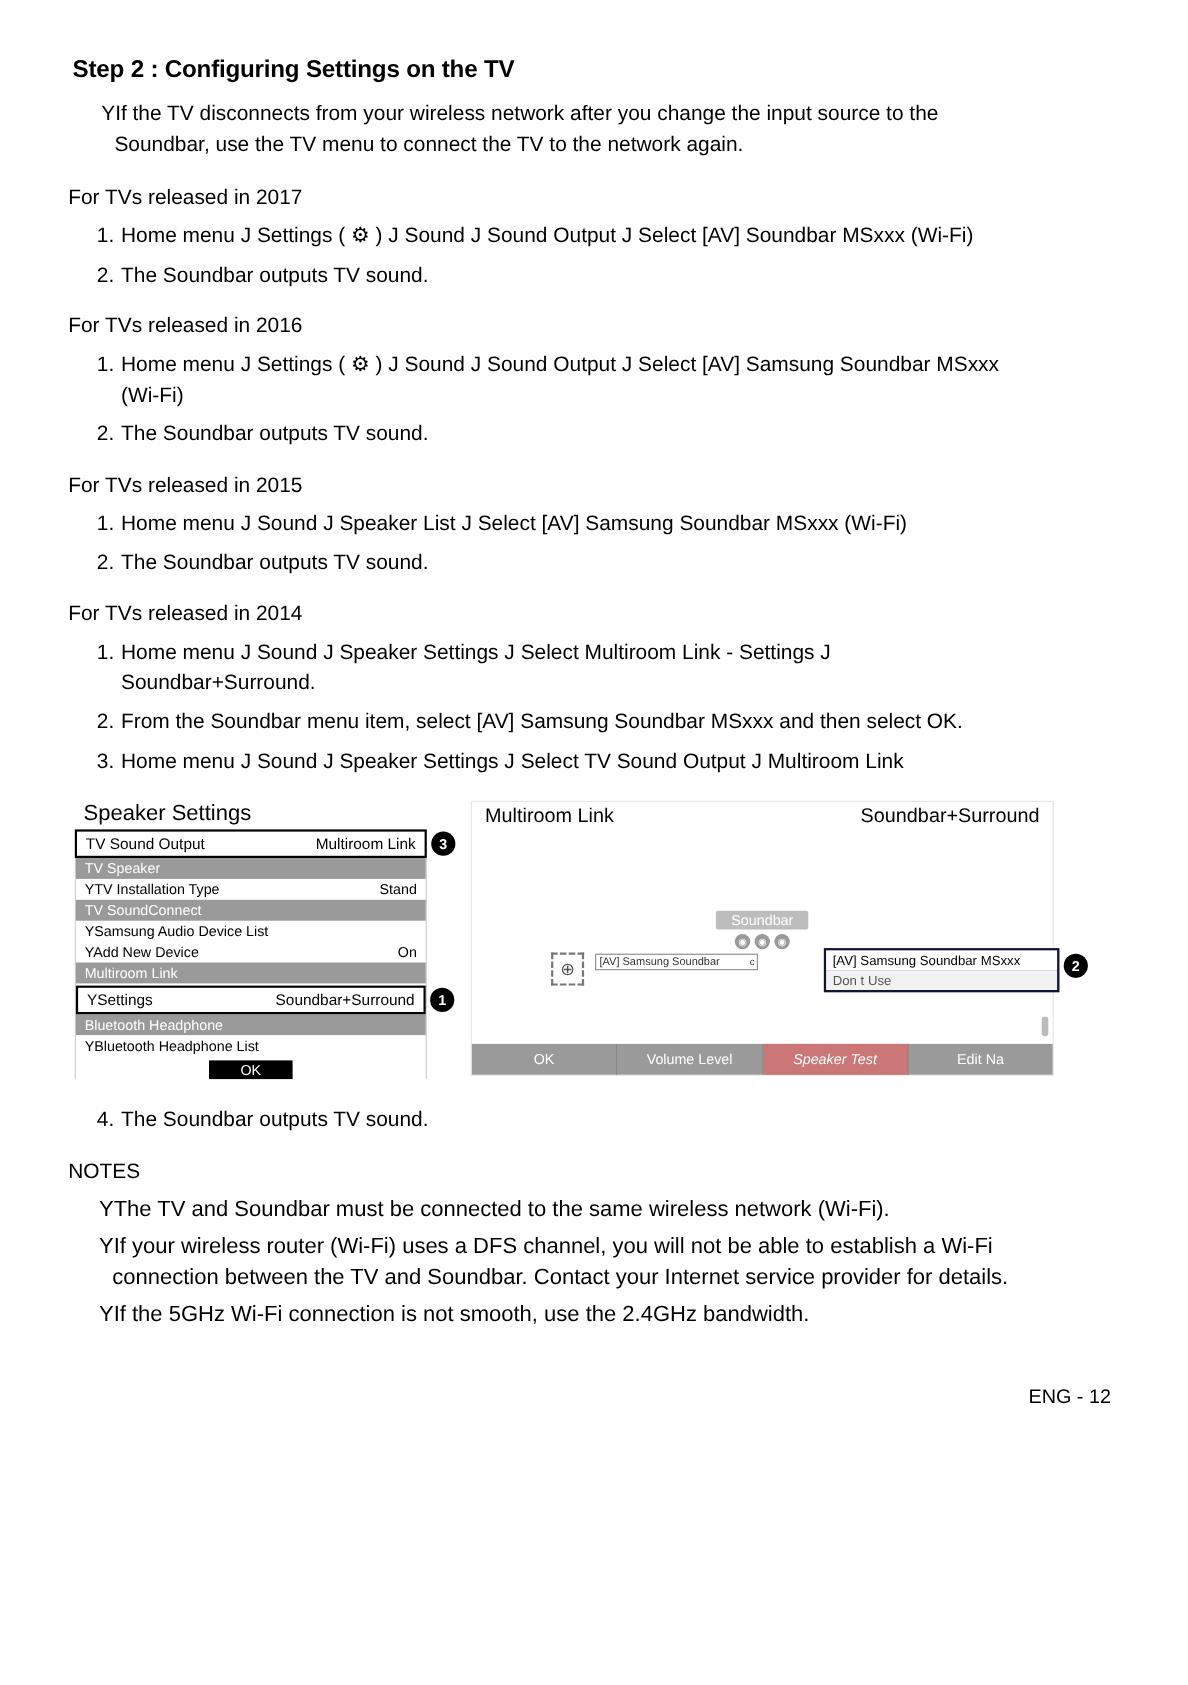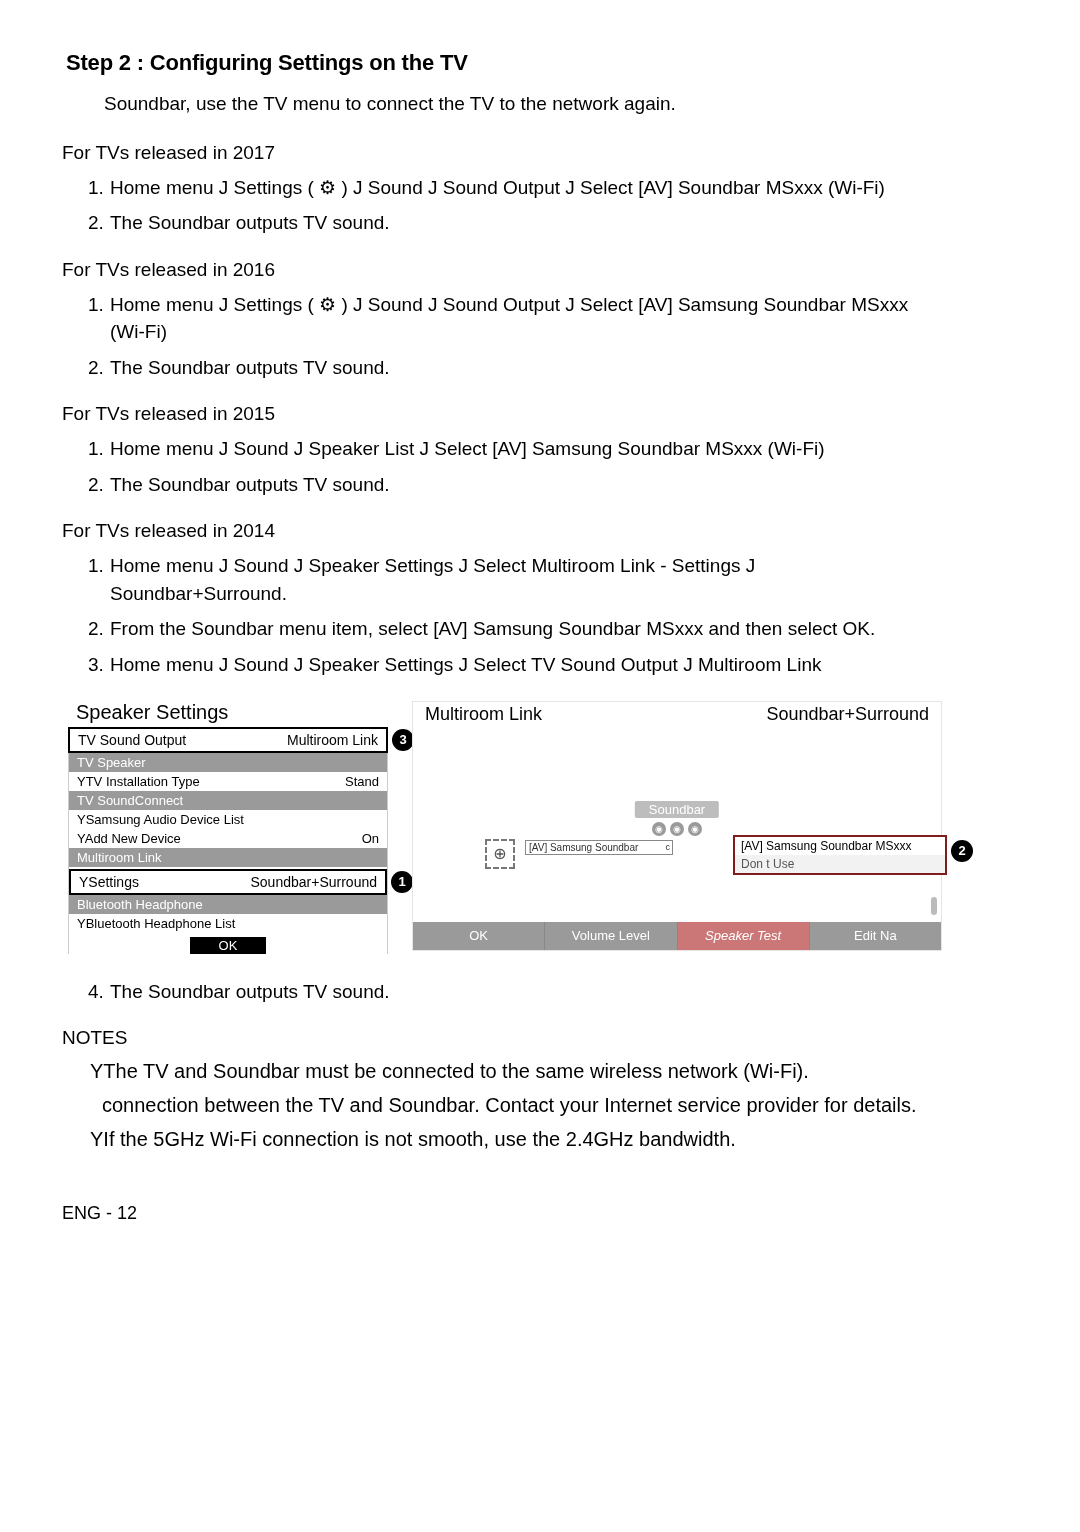--- a/index.html
+++ b/index.html
@@ -11,24 +11,24 @@
   .block { font-size: 19px; margin-bottom: 22px; }
   .block-title { margin-bottom: 10px; }
   ol { list-style: none; margin-left: 26px; }
   ol li { margin-bottom: 8px; line-height: 1.45; }
   ol li .num { display: inline-block; width: 22px; }
   ol li .cont { display: block; margin-left: 22px; }
   .notes-title { font-size: 19px; margin-bottom: 8px; margin-top: 14px; }
   .notes { font-size: 20px; margin-left: 28px; }
   .notes li { list-style: none; margin-bottom: 6px; line-height: 1.4; }
   .notes li .cont { display: block; margin-left: 12px; }
-  .footer { text-align: left; font-size: 18px; margin-top: 50px; }
+  .footer { text-align: right; font-size: 18px; margin-top: 50px; }
 
   
-  .figures { display: flex; gap: 24px; margin: 14px 0 24px 6px; align-items: flex-start; }
+  .figures { display: flex; gap: 40px; margin: 14px 0 24px 6px; align-items: flex-start; }
 
   
   .panel-left { width: 320px; font-size: 14px; }
   .panel-left-title { font-size: 20px; margin-bottom: 3px; margin-left: 8px; font-weight: normal; }
   .panel-left-top { border: 2px solid #000; display: flex; justify-content: space-between; padding: 3px 8px; font-size: 14px; position: relative; }
   .panel-rows { border-left: 1px solid #ccc; border-right: 1px solid #ccc; }
   .cat { background: #9a9a9a; color: #fff; padding: 2px 8px; font-size: 13px; }
   .row { display: flex; justify-content: space-between; padding: 2px 8px; font-size: 13px; color: #000; }
   .row-out { border: 2px solid #000; display: flex; justify-content: space-between; padding: 3px 8px; font-size: 14px; position: relative; margin-top: 2px; }
   .okbtn { background: #000; color: #fff; text-align: center; width: 76px; margin: 4px auto 0 auto; font-size: 13px; padding: 1px 0; }
@@ -38,39 +38,40 @@
   
   .panel-right { width: 530px; position: relative; background: #fff; border: 1px solid #e5e5e5; height: 250px; font-size: 14px; }
   .pr-header { display: flex; justify-content: space-between; padding: 2px 12px; font-size: 18px; }
   .pr-body { position: relative; height: 160px; }
   .soundbar-label { position: absolute; left: 50%; top: 74px; transform: translateX(-50%); background: #bdbdbd; color: #fff; padding: 1px 14px; font-size: 13px; border-radius: 2px; }
   .dots { position: absolute; left: 50%; top: 95px; transform: translateX(-50%); display: flex; gap: 4px; }
   .dot { width: 14px; height: 14px; border-radius: 50%; background: #9a9a9a; display: flex; align-items: center; justify-content: center; color: #fff; font-size: 9px; }
   .plusbox { position: absolute; left: 72px; top: 112px; width: 30px; height: 30px; border: 2px dashed #777; display: flex; align-items: center; justify-content: center; font-size: 16px; color: #555; }
   .sb-small { position: absolute; left: 112px; top: 113px; width: 148px; border: 1px solid #888; font-size: 10px; padding: 1px 3px; color: #333; background: #fff; }
   .sb-small .c { position: absolute; right: 2px; top: 1px; font-size: 9px; color: #333; }
-  .dd { position: absolute; right: -6px; top: 108px; width: 214px; border: 2px solid #7f1d1d; background: #6d28d9; font-size: 12px; }
+  .dd { position: absolute; right: -6px; top: 108px; width: 214px; border: 2px solid #0f172a; background: #6d28d9; font-size: 12px; }
   .dd-row1 { padding: 2px 6px; background: #fff; }
   .dd-row2 { padding: 2px 6px; background: #f2f2f2; color: #555; }
   .dd-callout { position: absolute; right: -28px; top: 3px; width: 22px; height: 22px; border-radius: 50%; background: #000; color: #fff; font-size: 13px; font-weight: bold; display: flex; align-items: center; justify-content: center; }
   .pr-footer { position: absolute; left: 0; right: 0; bottom: 0; display: flex; background: #9a9a9a; height: 28px; }
   .pr-f-item { flex: 1; text-align: center; color: #fff; font-size: 13px; line-height: 28px; border-right: 1px solid #888; }
   .pr-f-item.ok { color: #fff; }
   .pr-f-item.st { background: #c77; font-style: italic; }
   .pr-f-item:last-child { border-right: none; }
   .pr-scroll { position: absolute; right: 4px; top: 170px; width: 6px; height: 18px; background: #bbb; border-radius: 3px; }
 </style>
 </head>
 <body>
 
 <div class="page">
 
   <div class="step-title">Step 2 : Configuring Settings on the TV</div>
 
   <div class="step-note">
+    <span>YIf the TV disconnects from your wireless network after you change the input source to the</span>
     <span class="cont">Soundbar, use the TV menu to connect the TV to the network again.</span>
   </div>
 
   <div class="block">
     <div class="block-title">For TVs released in 2017</div>
     <ol>
       <li><span class="num">1.</span><span>Home menu J Settings ( ⚙ ) J Sound J Sound Output J Select [AV] Soundbar MSxxx (Wi-Fi)</span></li>
       <li><span class="num">2.</span><span>The Soundbar outputs TV sound.</span></li>
     </ol>
   </div>
@@ -180,20 +181,21 @@
   <div class="block" style="margin-left:0;">
     <ol>
       <li><span class="num">4.</span><span>The Soundbar outputs TV sound.</span></li>
     </ol>
   </div>
 
   <div class="notes-title">NOTES</div>
   <ul class="notes">
     <li>YThe TV and Soundbar must be connected to the same wireless network (Wi-Fi).</li>
     <li>
+      <span>YIf your wireless router (Wi-Fi) uses a DFS channel, you will not be able to establish a Wi-Fi</span>
       <span class="cont">connection between the TV and Soundbar. Contact your Internet service provider for details.</span>
     </li>
     <li>YIf the 5GHz Wi-Fi connection is not smooth, use the 2.4GHz bandwidth.</li>
   </ul>
 
   <div class="footer">ENG - 12</div>
 
 </div>
 
 </body></html>

